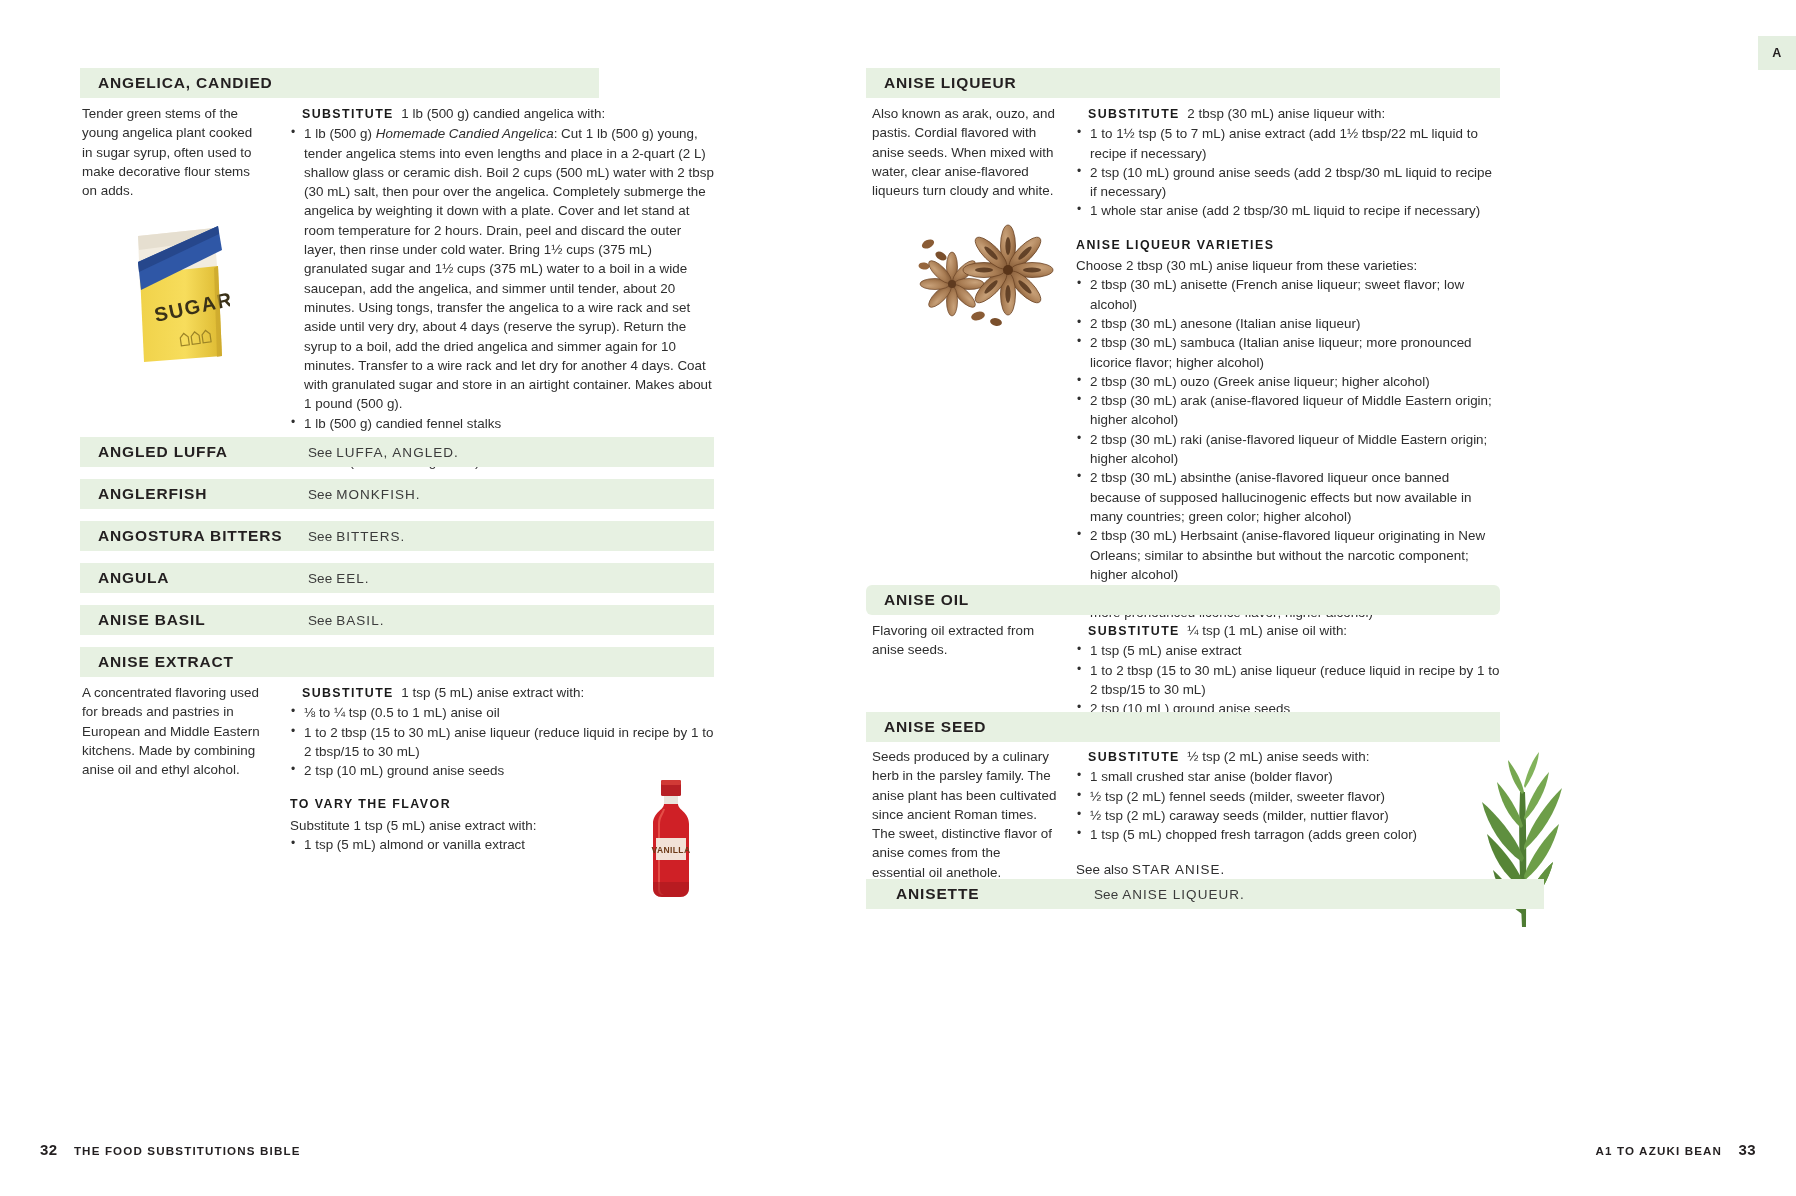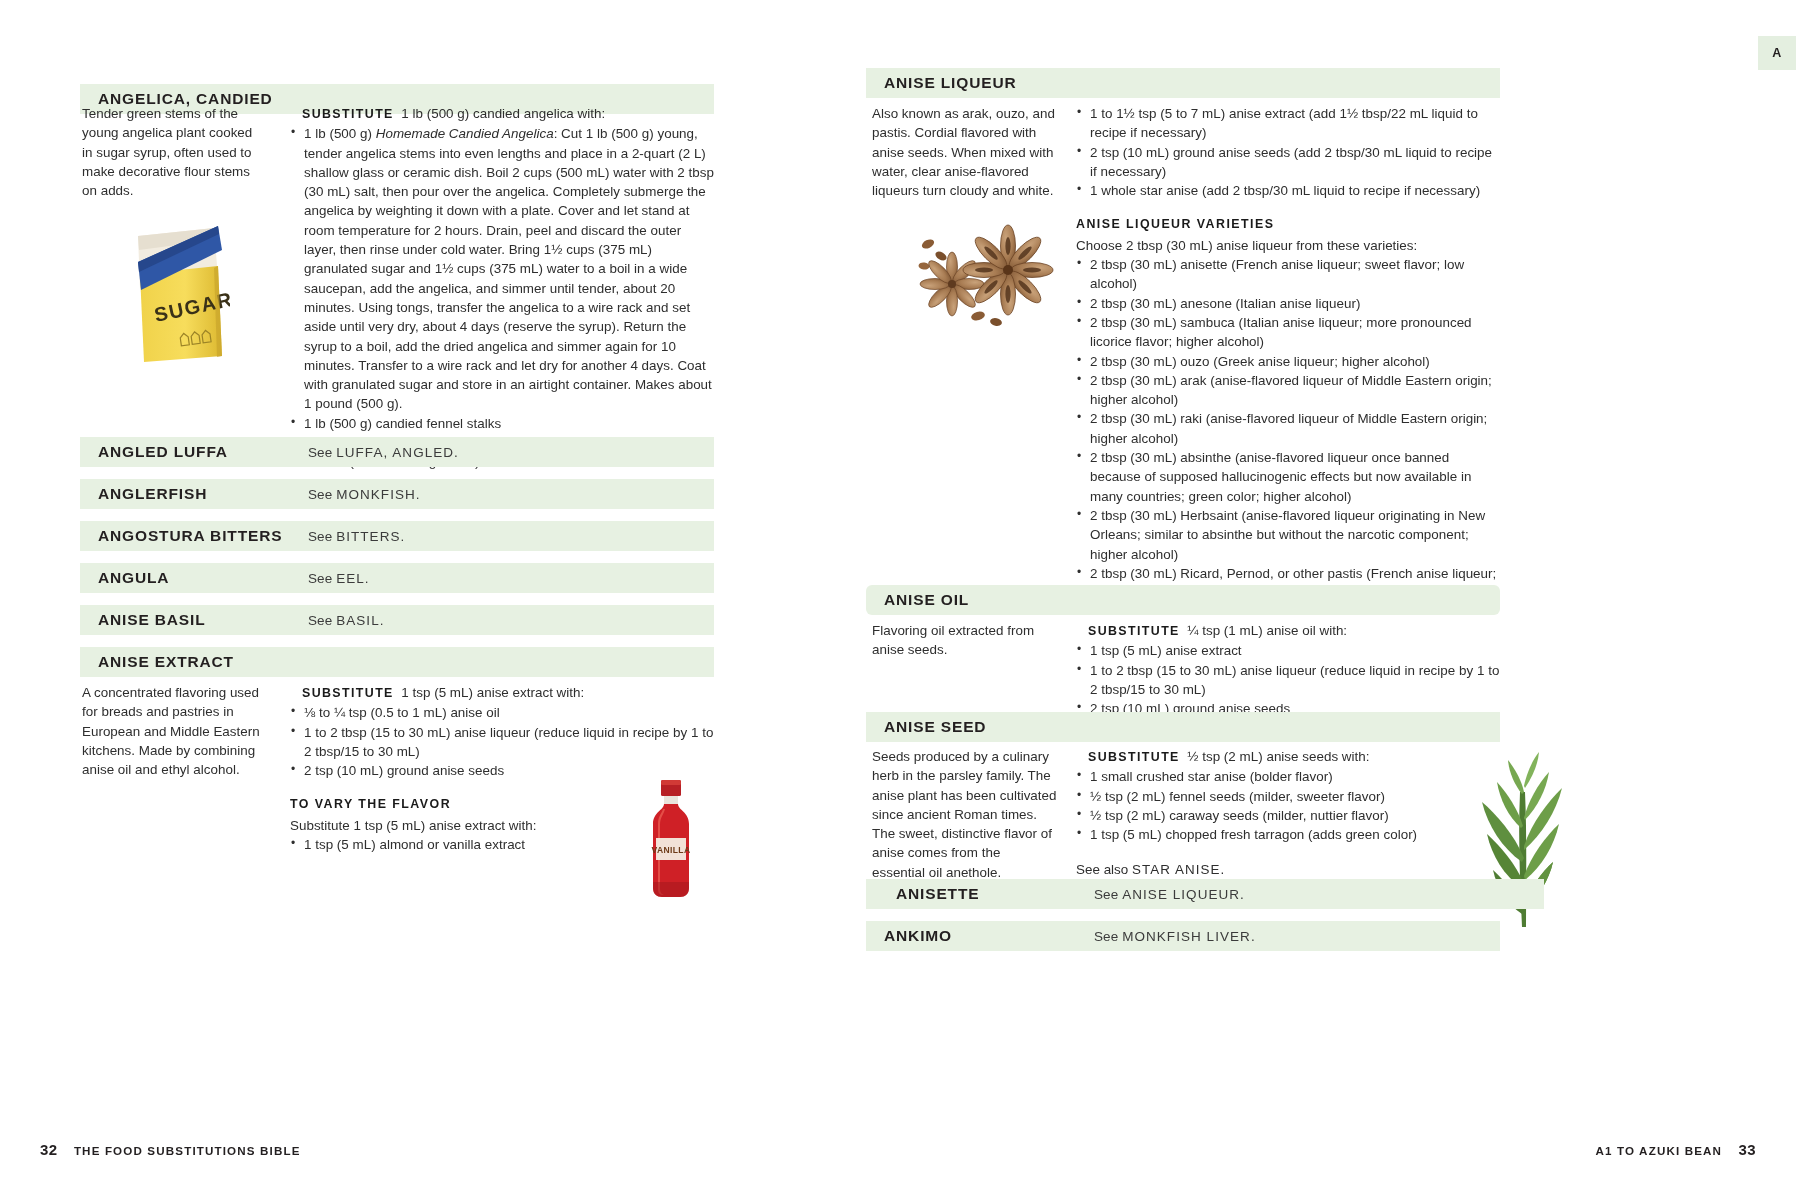--- a/index.html
+++ b/index.html
@@ -167,21 +167,21 @@
 <body>
 
 <div class="spread">
 
   <div class="thumb-tab">
     <span>A</span>
   </div>
 
   <div class="page page-left">
 
-    <div class="entry-bar" style="left:80px; top:68px; width:634px;margin-top:16px;">
+    <div class="entry-bar" style="left:80px; top:68px; width:519px;">
       <span class="entry-title">ANGELICA, CANDIED</span>
     </div>
 
     <div class="desc" style="left:82px; top:104px; width:180px;">Tender green stems of the young angelica plant cooked in sugar syrup, often used to make decorative flour stems on adds.</div>
 
     <div class="illus sugar-bag" style="left:118px; top:218px;">
       <svg viewBox="0 0 112 148" width="112" height="148">
         <defs>
           <linearGradient id="bagY" x1="0" y1="0" x2="1" y2="0">
             <stop offset="0" stop-color="#f0d24a"></stop>
@@ -355,20 +355,23 @@
           </g>
           <circle cx="0" cy="0" r="5" fill="#5a3519"></circle>
         </g>
 
         <ellipse cx="68" cy="94" rx="7" ry="4.2" fill="#8a5c35" transform="rotate(-15 68 94)"></ellipse>
         <ellipse cx="86" cy="100" rx="6" ry="3.8" fill="#7a4f2c" transform="rotate(12 86 100)"></ellipse>
       </svg>
     </div>
 
     <div class="sub-block" style="left:178px; top:104px; width:424px;">
+      <p class="sub-lead">
+        <span class="sub-kicker">SUBSTITUTE</span><span>&nbsp; </span><span>2 tbsp (30 mL) anise liqueur with:</span>
+      </p>
       <ul class="blist">
         <li>1 to 1½ tsp (5 to 7 mL) anise extract (add 1½ tbsp/22 mL liquid to recipe if necessary)</li>
         <li>2 tsp (10 mL) ground anise seeds (add 2 tbsp/30 mL liquid to recipe if necessary)</li>
         <li>1 whole star anise (add 2 tbsp/30 mL liquid to recipe if necessary)</li>
       </ul>
       <span class="minihead">ANISE LIQUEUR VARIETIES</span>
       <p class="plain-line">Choose 2 tbsp (30 mL) anise liqueur from these varieties:</p>
       <ul class="blist">
         <li>2 tbsp (30 mL) anisette (French anise liqueur; sweet flavor; low alcohol)</li>
         <li>2 tbsp (30 mL) anesone (Italian anise liqueur)</li>
@@ -435,24 +438,20 @@
           <path d="M63,46 C71,34 76,22 77,10 C69,20 64,34 62,44 Z" fill="#82b35b"></path>
         </g>
       </svg>
     </div>
 
     <div class="entry-bar" style="left:-32px; top:879px; width:666px;padding-left:12px;">
       <span class="entry-title">ANISETTE</span>
       <span class="entry-xref"><span>See </span><span class="sc">ANISE LIQUEUR</span><span>.</span></span>
     </div>
 
-    <div class="entry-bar" style="left:-32px; top:921px; width:634px;">
-      <span class="entry-title">ANKIMO</span>
-      <span class="entry-xref"><span>See </span><span class="sc">MONKFISH LIVER</span><span>.</span></span>
-    </div>
 
     <div class="footer footer-right">
       <span>A1 TO AZUKI BEAN</span>
       <span style="display:inline-block;width:12px;"></span><span class="folio">33</span>
     </div>
   </div>
 
 </div>
 
 </body></html>

